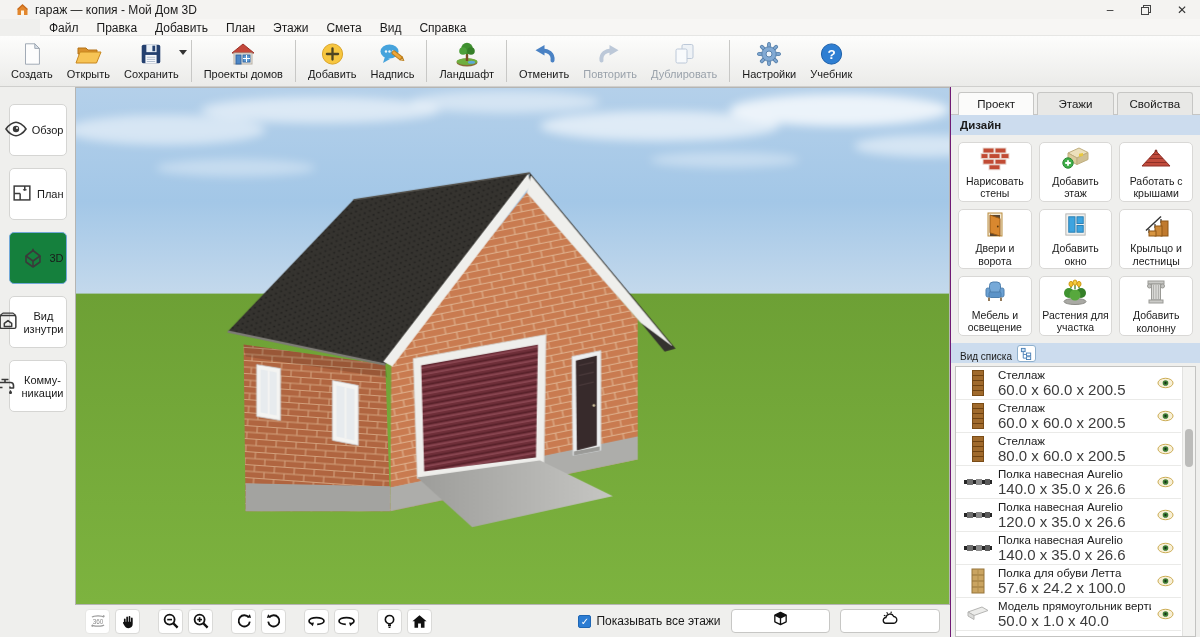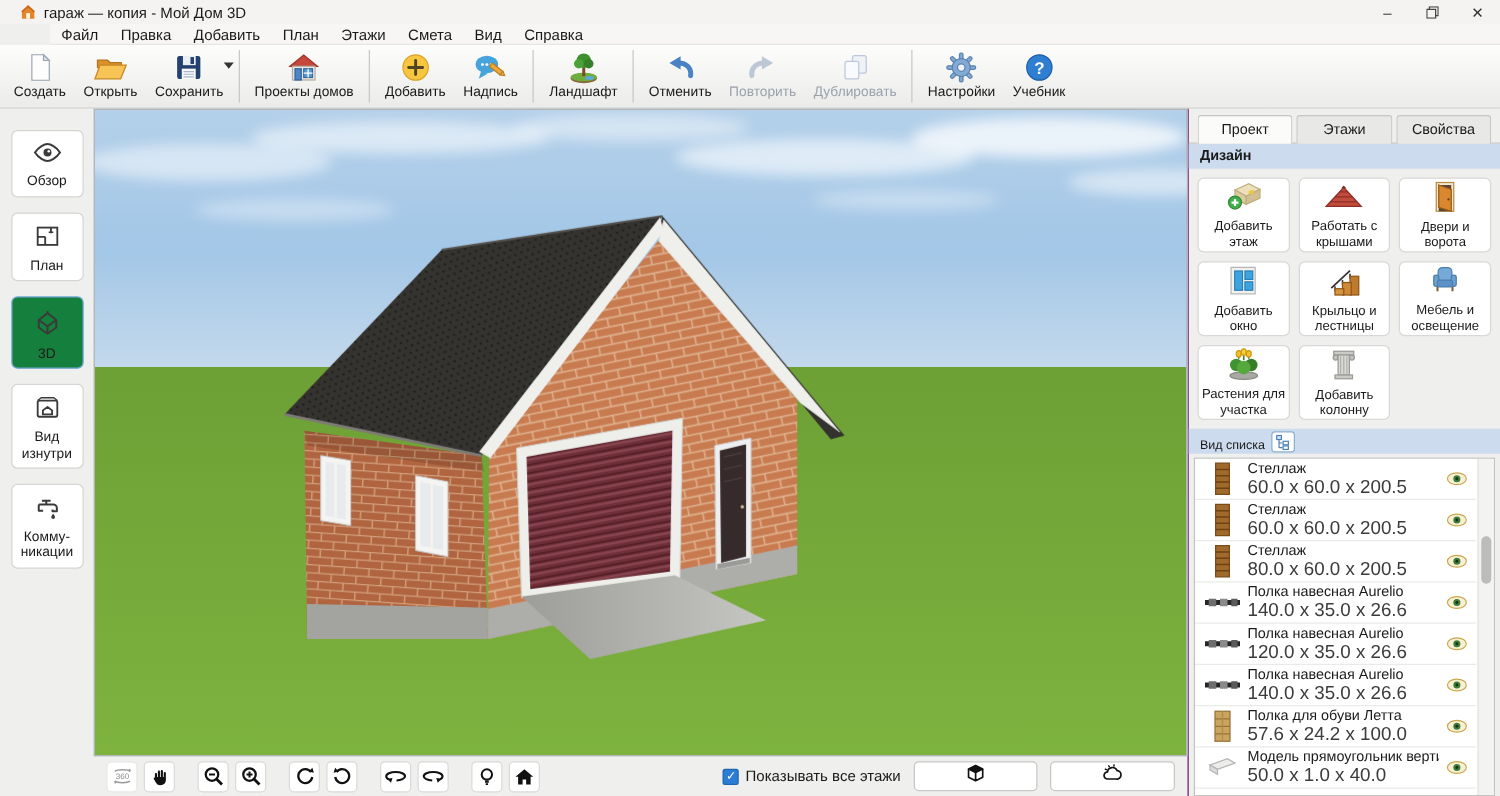--- a/index.html
+++ b/index.html
@@ -23,21 +23,21 @@
   .tbtn{display:flex;flex-direction:column;align-items:center;justify-content:flex-start;padding:2px 7px 1px;border-radius:3px;font-size:11px;position:relative;white-space:nowrap;}
   .tbtn .ticon{height:29px;display:flex;align-items:center;}
   .tbtn.disabled{color:#9aa2ab;}
   .drop{position:absolute;right:-1px;top:13px;width:0;height:0;border-left:4px solid transparent;border-right:4px solid transparent;border-top:5px solid #333;}
 
   
   .main{flex:1;display:flex;min-height:0;}
 
   
   .sidebar{width:75px;background:#efefed;display:flex;flex-direction:column;align-items:center;padding-top:17px;gap:12px;flex:0 0 auto;}
-  .side-card{width:58px;min-height:52px;background:#fff;border:1px solid #d5d5d3;border-radius:5px;display:flex;flex-direction:column;align-items:center;justify-content:flex-end;padding:6px 2px 5px;font-size:11px;text-align:center;line-height:1.12;gap:3px;}
+  .side-card{width:58px;min-height:52px;background:#fff;border:1px solid #d5d5d3;border-radius:5px;display:flex;flex-direction:row;align-items:center;justify-content:flex-end;padding:6px 2px 5px;font-size:11px;text-align:center;line-height:1.12;gap:3px;}
   .side-card.active{background:#15803d;border-color:#72a8d8;}
 
   
   .center{flex:1;display:flex;flex-direction:column;min-width:0;}
   .viewport{flex:1;position:relative;border:1px solid #b5b5b3;background:#a7c9e8;overflow:hidden;}
   svg.scene{position:absolute;inset:0;width:100%;height:100%;display:block;}
 
   .bottombar{height:32px;display:flex;align-items:center;background:#efefed;padding:0 10px;gap:5px;flex:0 0 auto;}
   .vtool{width:25px;height:25px;background:#fff;border:1px solid #dadad8;border-radius:4px;display:flex;align-items:center;justify-content:center;flex:0 0 auto;}
   .vgap{width:8px;flex:0 0 auto;}
@@ -508,20 +508,35 @@
         <div class="tab">Этажи</div>
         <div class="tab">Свойства</div>
       </div>
 
       <div class="section-header">
         <span>Дизайн</span>
       </div>
 
       <div class="design-grid">
         <div class="dcard">
+          <span><svg width="30" height="26" viewBox="0 0 30 26">
+                <g fill="#c14b34" stroke="#e9d9d2" stroke-width="1">
+                  <rect x="3" y="3" width="11" height="5"></rect>
+                  <rect x="15" y="3" width="11" height="5"></rect>
+                  <rect x="1" y="8.6" width="7" height="5"></rect>
+                  <rect x="9" y="8.6" width="11" height="5"></rect>
+                  <rect x="21" y="8.6" width="8" height="5"></rect>
+                  <rect x="3" y="14.2" width="11" height="5"></rect>
+                  <rect x="15" y="14.2" width="11" height="5"></rect>
+                  <rect x="9" y="19.8" width="11" height="5"></rect>
+                </g>
+              </svg></span>
+          <span>Нарисовать стены</span>
+        </div>
+        <div class="dcard">
           <span><svg width="32" height="26" viewBox="0 0 32 26">
                 <path d="M9 8l11-5 9 4.5L18 13z" fill="#ece0bb" stroke="#bfae7f"></path>
                 <path d="M9 8v7l9 4.5V13z" fill="#dccb9d" stroke="#bfae7f"></path>
                 <path d="M18 13l11-5.5v7L18 19.5z" fill="#cfbf93" stroke="#bfae7f"></path>
                 <rect x="20" y="7" width="4" height="3" fill="#e8c83f" transform="skewY(-12) translate(0 6)"></rect>
                 <circle cx="9" cy="18" r="5.2" fill="#3fae49" stroke="#2e8a37"></circle>
                 <path d="M9 15.2v5.6M6.2 18h5.6" stroke="#fff" stroke-width="1.8"></path>
               </svg></span>
           <span>Добавить этаж</span>
         </div>

